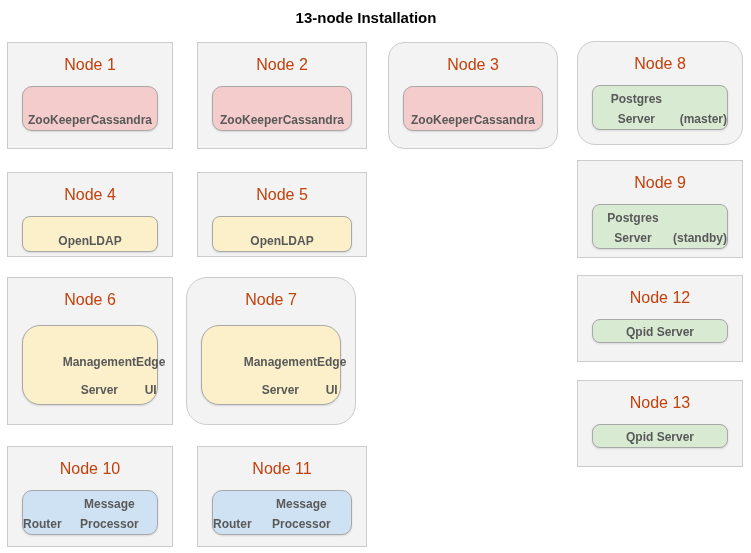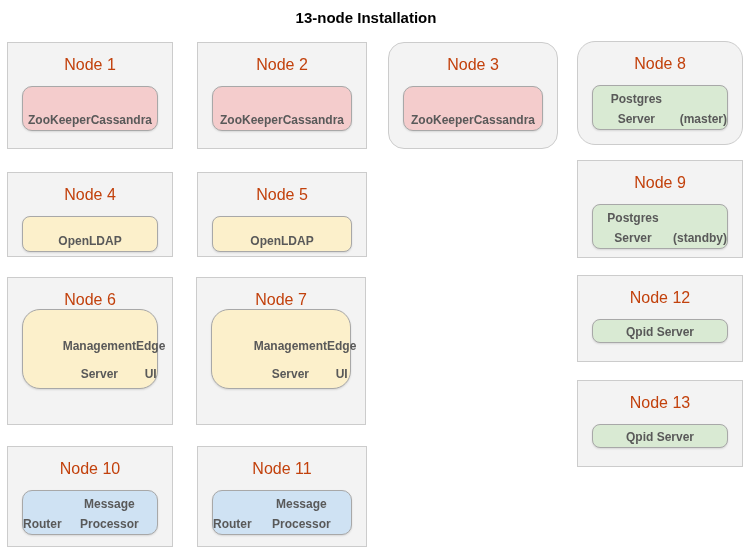--- a/index.html
+++ b/index.html
@@ -46,33 +46,33 @@
   }
   .comp-line {
     font-size: 12px;
     font-weight: bold;
     line-height: 20px;
     color: #595959;
   }
   
   .style-zk     { height: 45px; border-radius: 10px; }
   .style-ldap   { height: 36px; }
-  .style-mgmt   { height: 80px; border-radius: 18px; margin-top: 0; padding-left: 48px; }
+  .style-mgmt   { height: 80px; border-radius: 18px; margin-top: 16px; padding-left: 48px; }
   .style-mgmt .comp-line { line-height: 28px; }
   .style-pg     { height: 45px; }
   .style-router { height: 45px; border-radius: 10px; }
   .style-qpid   { height: 24px; }
   
   .pos-n1  { left: 7px;   top: 42px;  width: 166px; height: 107px; }
   .pos-n2  { left: 197px; top: 42px;  width: 170px; height: 107px; }
   .pos-n3  { left: 388px; top: 42px;  width: 170px; height: 107px; }
   .pos-n4  { left: 7px;   top: 172px; width: 166px; height: 85px; }
   .pos-n5  { left: 197px; top: 172px; width: 170px; height: 85px; }
   .pos-n6  { left: 7px;   top: 277px; width: 166px; height: 148px; }
-  .pos-n7  { left: 196px; top: 277px; width: 170px; height: 148px; }
+  .pos-n7  { left: 186px; top: 277px; width: 170px; height: 148px; border-radius: 21px; }
   .pos-n8  { left: 577px; top: 41px;  width: 166px; height: 104px; }
   .pos-n9  { left: 577px; top: 160px; width: 166px; height: 98px; }
   .pos-n10 { left: 7px;   top: 446px; width: 166px; height: 101px; }
   .pos-n11 { left: 197px; top: 446px; width: 170px; height: 101px; }
   .pos-n12 { left: 577px; top: 275px; width: 166px; height: 87px; }
   .pos-n13 { left: 577px; top: 380px; width: 166px; height: 87px; }
 </style>
 </head>
 <body>
 

